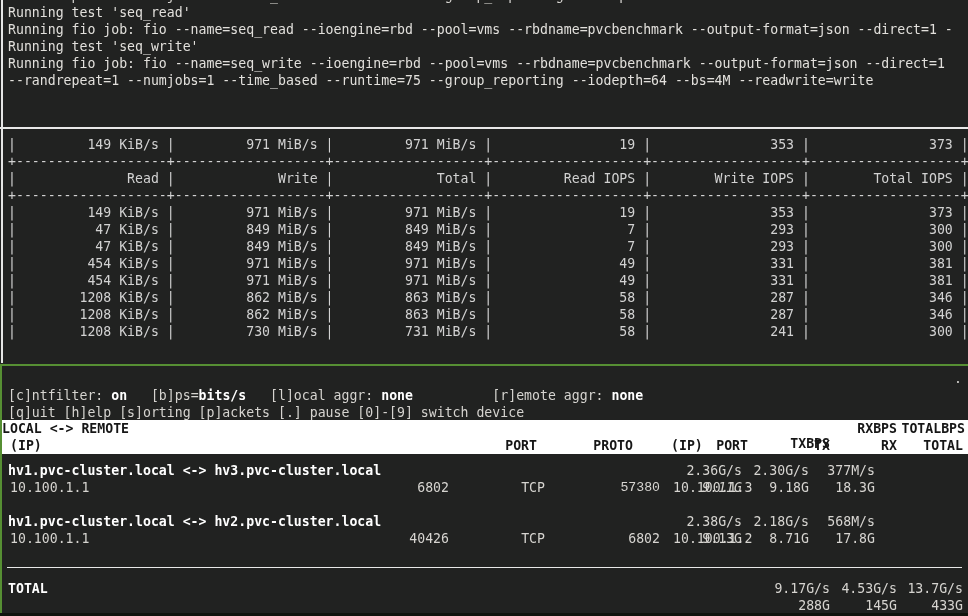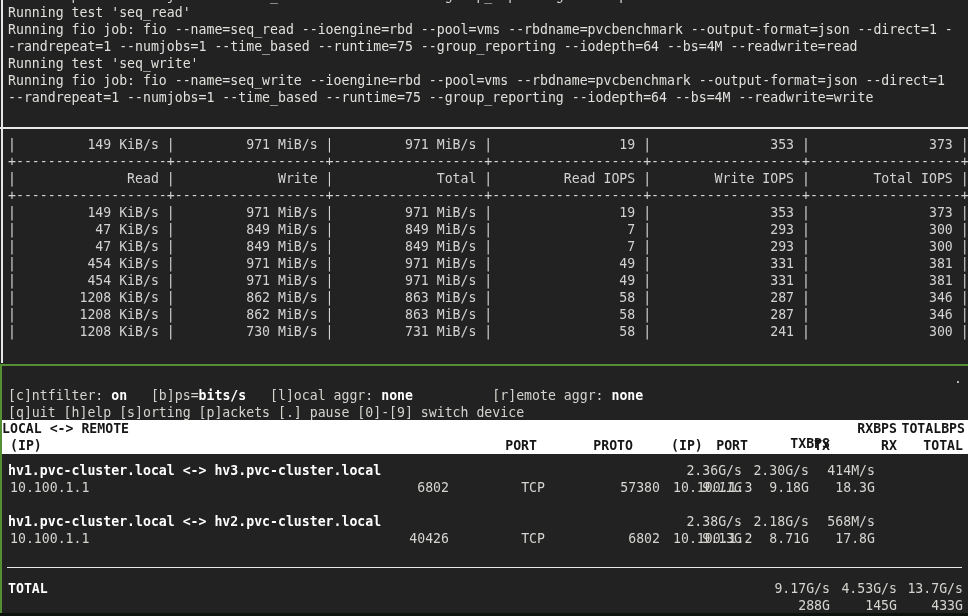--- a/index.html
+++ b/index.html
@@ -44,21 +44,20 @@
 <body>
 
 <div class="screen">
 
   <div class="fio-pane">
     <div class="clip">
         <pre>--randrepeat=1 --numjobs=1 --time_based --runtime=75 --group_reporting --iodepth=64 --bs=4M --readwrite=read</pre>
       </div>
     <pre class="fl">Running test 'seq_read'</pre>
     <pre class="fl">Running fio job: fio --name=seq_read --ioengine=rbd --pool=vms --rbdname=pvcbenchmark --output-format=json --direct=1 -</pre>
-    <pre class="fl">-randrepeat=1 --numjobs=1 --time_based --runtime=75 --group_reporting --iodepth=64 --bs=4M --readwrite=read</pre>
     <pre class="fl">Running test 'seq_write'</pre>
     <pre class="fl">Running fio job: fio --name=seq_write --ioengine=rbd --pool=vms --rbdname=pvcbenchmark --output-format=json --direct=1</pre>
     <pre class="fl">--randrepeat=1 --numjobs=1 --time_based --runtime=75 --group_reporting --iodepth=64 --bs=4M --readwrite=write</pre>
   </div>
 
   <div class="hsep white"></div>
 
   <div class="table-pane">
     <pre id="bench">|         149 KiB/s |         971 MiB/s |         971 MiB/s |                19 |               353 |               373 |
 +-------------------+-------------------+-------------------+-------------------+-------------------+-------------------+
@@ -94,26 +93,26 @@
       <span class="f" style="right:138px;top:17px">TX</span>
       <span class="f" style="right:71px;top:17px">RX</span>
       <span class="f" style="right:5px;top:17px">TOTAL</span>
     </div>
 
     <div id="conns">
         <div class="conn" style="top: 96px;">
           <span class="f b" style="left: 8px; top: 0px;">hv1.pvc-cluster.local &lt;-&gt; hv3.pvc-cluster.local</span>
           <span class="f" style="right: 138px; top: 0px;">2.36G/s</span>
           <span class="f" style="right: 71px; top: 0px;">2.30G/s</span>
-          <span class="f" style="right: 5px; top: 0px;">414M/s</span>
+          <span class="f" style="right: 5px; top: 0px;">377M/s</span>
           <span class="f" style="left: 10px; top: 17px;">10.100.1.1</span>
           <span class="f" style="right: 431px; top: 17px;">6802</span>
           <span class="f" style="right: 335px; top: 17px;">TCP</span>
           <span class="f" style="left: 673px; top: 17px;">10.100.1.3</span>
-          <span class="f" style="right: 220px; top: 17px;">57380</span>
+          <span class="f" style="right: 220px; top: 17px; font-family: Liberation Mono, monospace;">57380</span>
           <span class="f" style="right: 138px; top: 17px; font-style: italic;">9.11G</span>
           <span class="f" style="right: 71px; top: 17px;">9.18G</span>
           <span class="f" style="right: 5px; top: 17px;">18.3G</span>
         </div>
         <div class="conn" style="top: 147px;">
           <span class="f b" style="left: 8px; top: 0px;">hv1.pvc-cluster.local &lt;-&gt; hv2.pvc-cluster.local</span>
           <span class="f" style="right: 138px; top: 0px;">2.38G/s</span>
           <span class="f" style="right: 71px; top: 0px; text-align: right;">2.18G/s</span>
           <span class="f" style="right: 5px; top: 0px;">568M/s</span>
           <span class="f" style="left: 10px; top: 17px;">10.100.1.1</span>

